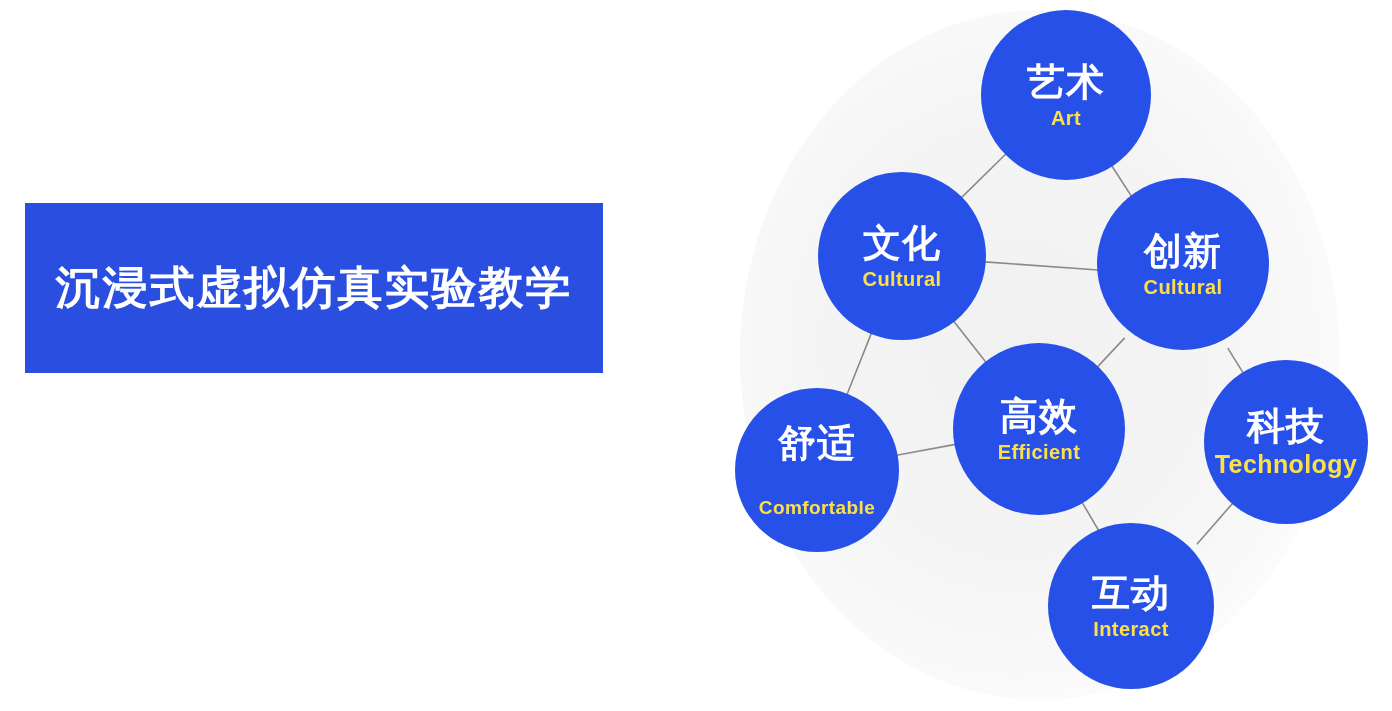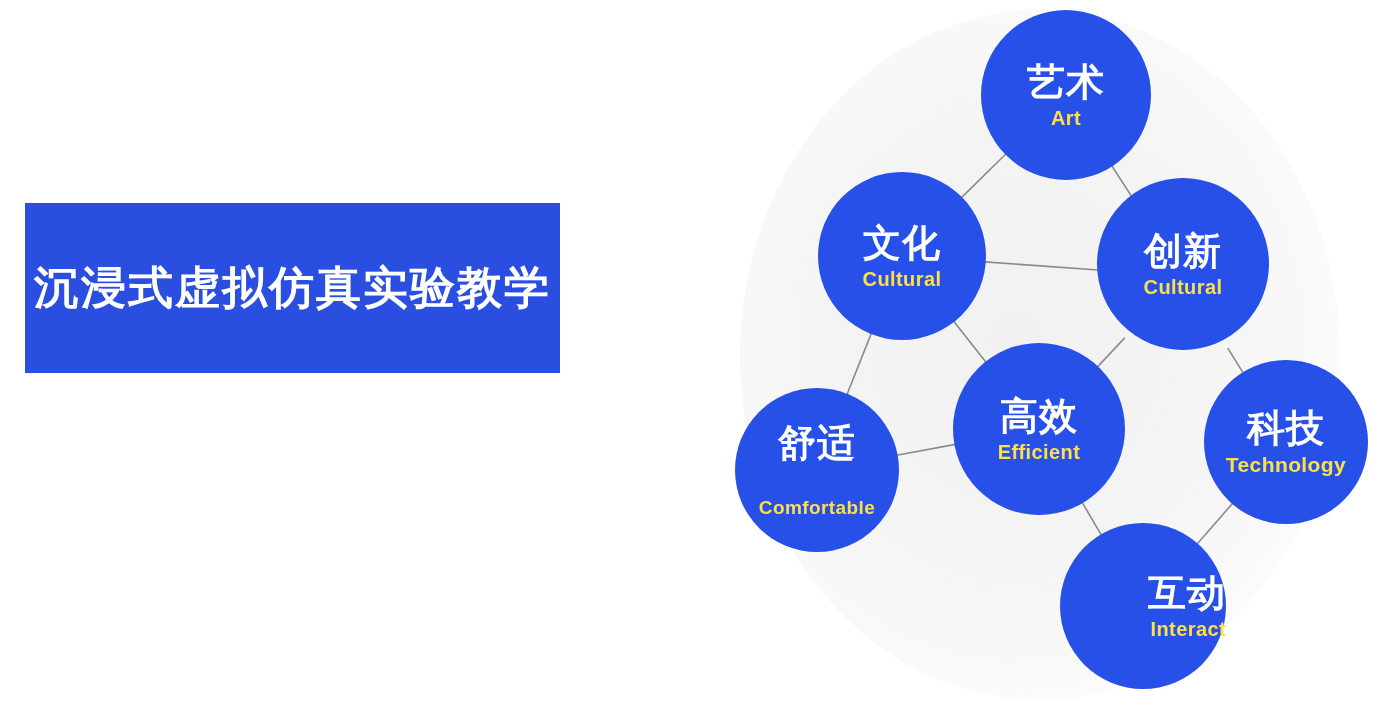--- a/index.html
+++ b/index.html
@@ -23,21 +23,21 @@
     height: 711px;
     background: #ffffff;
     overflow: hidden;
   }
 
   
   .title-block {
     position: absolute;
     left: 25px;
     top: 203px;
-    width: 535px;
+    width: 578px;
     height: 170px;
     background: #2A4FE0;
     display: flex;
     align-items: center;
     justify-content: center;
     box-sizing: border-box;
     padding: 0 26px;
   }
   .title-text {
     color: #ffffff;
@@ -108,32 +108,32 @@
     color: #fde047;
   }
 
   
   .n-art        { left: 281px; top:  10px; width: 170px; height: 170px; }
   .n-cultural   { left: 118px; top: 172px; width: 168px; height: 168px; }
   .n-innovcte   { left: 397px; top: 178px; width: 172px; height: 172px; justify-content: center; }
   .n-efficient  { left: 253px; top: 343px; width: 172px; height: 172px; }
   .n-technology { left: 504px; top: 360px; width: 164px; height: 164px; }
   .n-comfortable{ left:  35px; top: 388px; width: 164px; height: 164px; }
-  .n-interact   { left: 360px; top: 523px; width: 166px; height: 166px; align-items: flex-end; }
+  .n-interact   { left: 348px; top: 523px; width: 166px; height: 166px; }
 
   .n-art .cn,
   .n-cultural .cn,
   .n-innovcte .cn,
   .n-efficient .cn,
   .n-technology .cn,
   .n-comfortable .cn,
   .n-interact .cn { font-size: 38px; }
 
   .n-comfortable .en { font-size: 19px; margin-top: 29px; }
-  .n-technology .en  { font-size: 21px; }
+  .n-technology .en  { font-size: 25px; }
 </style>
 </head>
 <body>
 
 <div id="slide">
 
   <div class="title-block">
     <span class="title-text">沉浸式虚拟仿真实验教学</span>
   </div>
 

